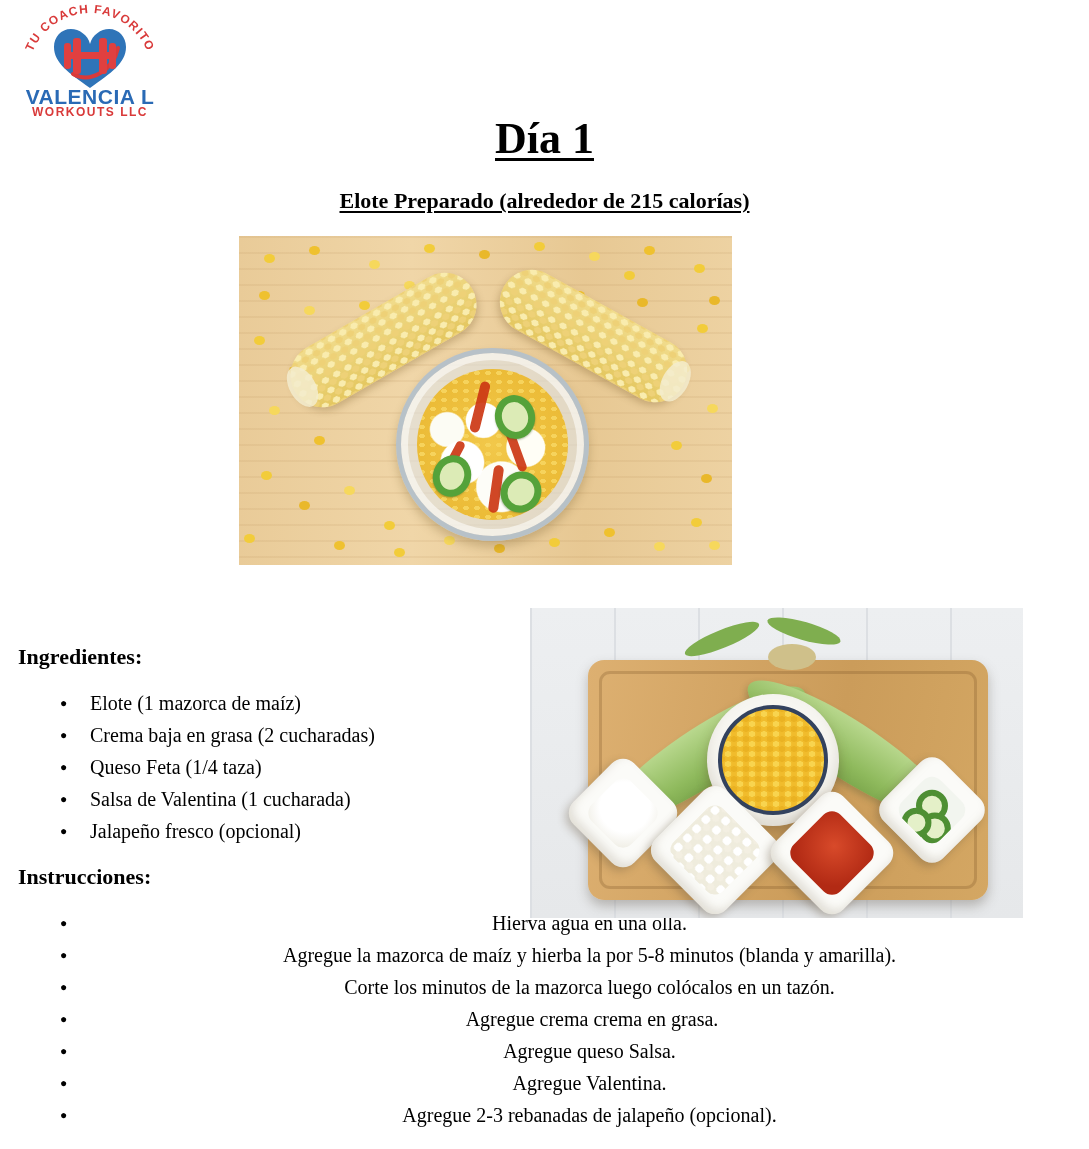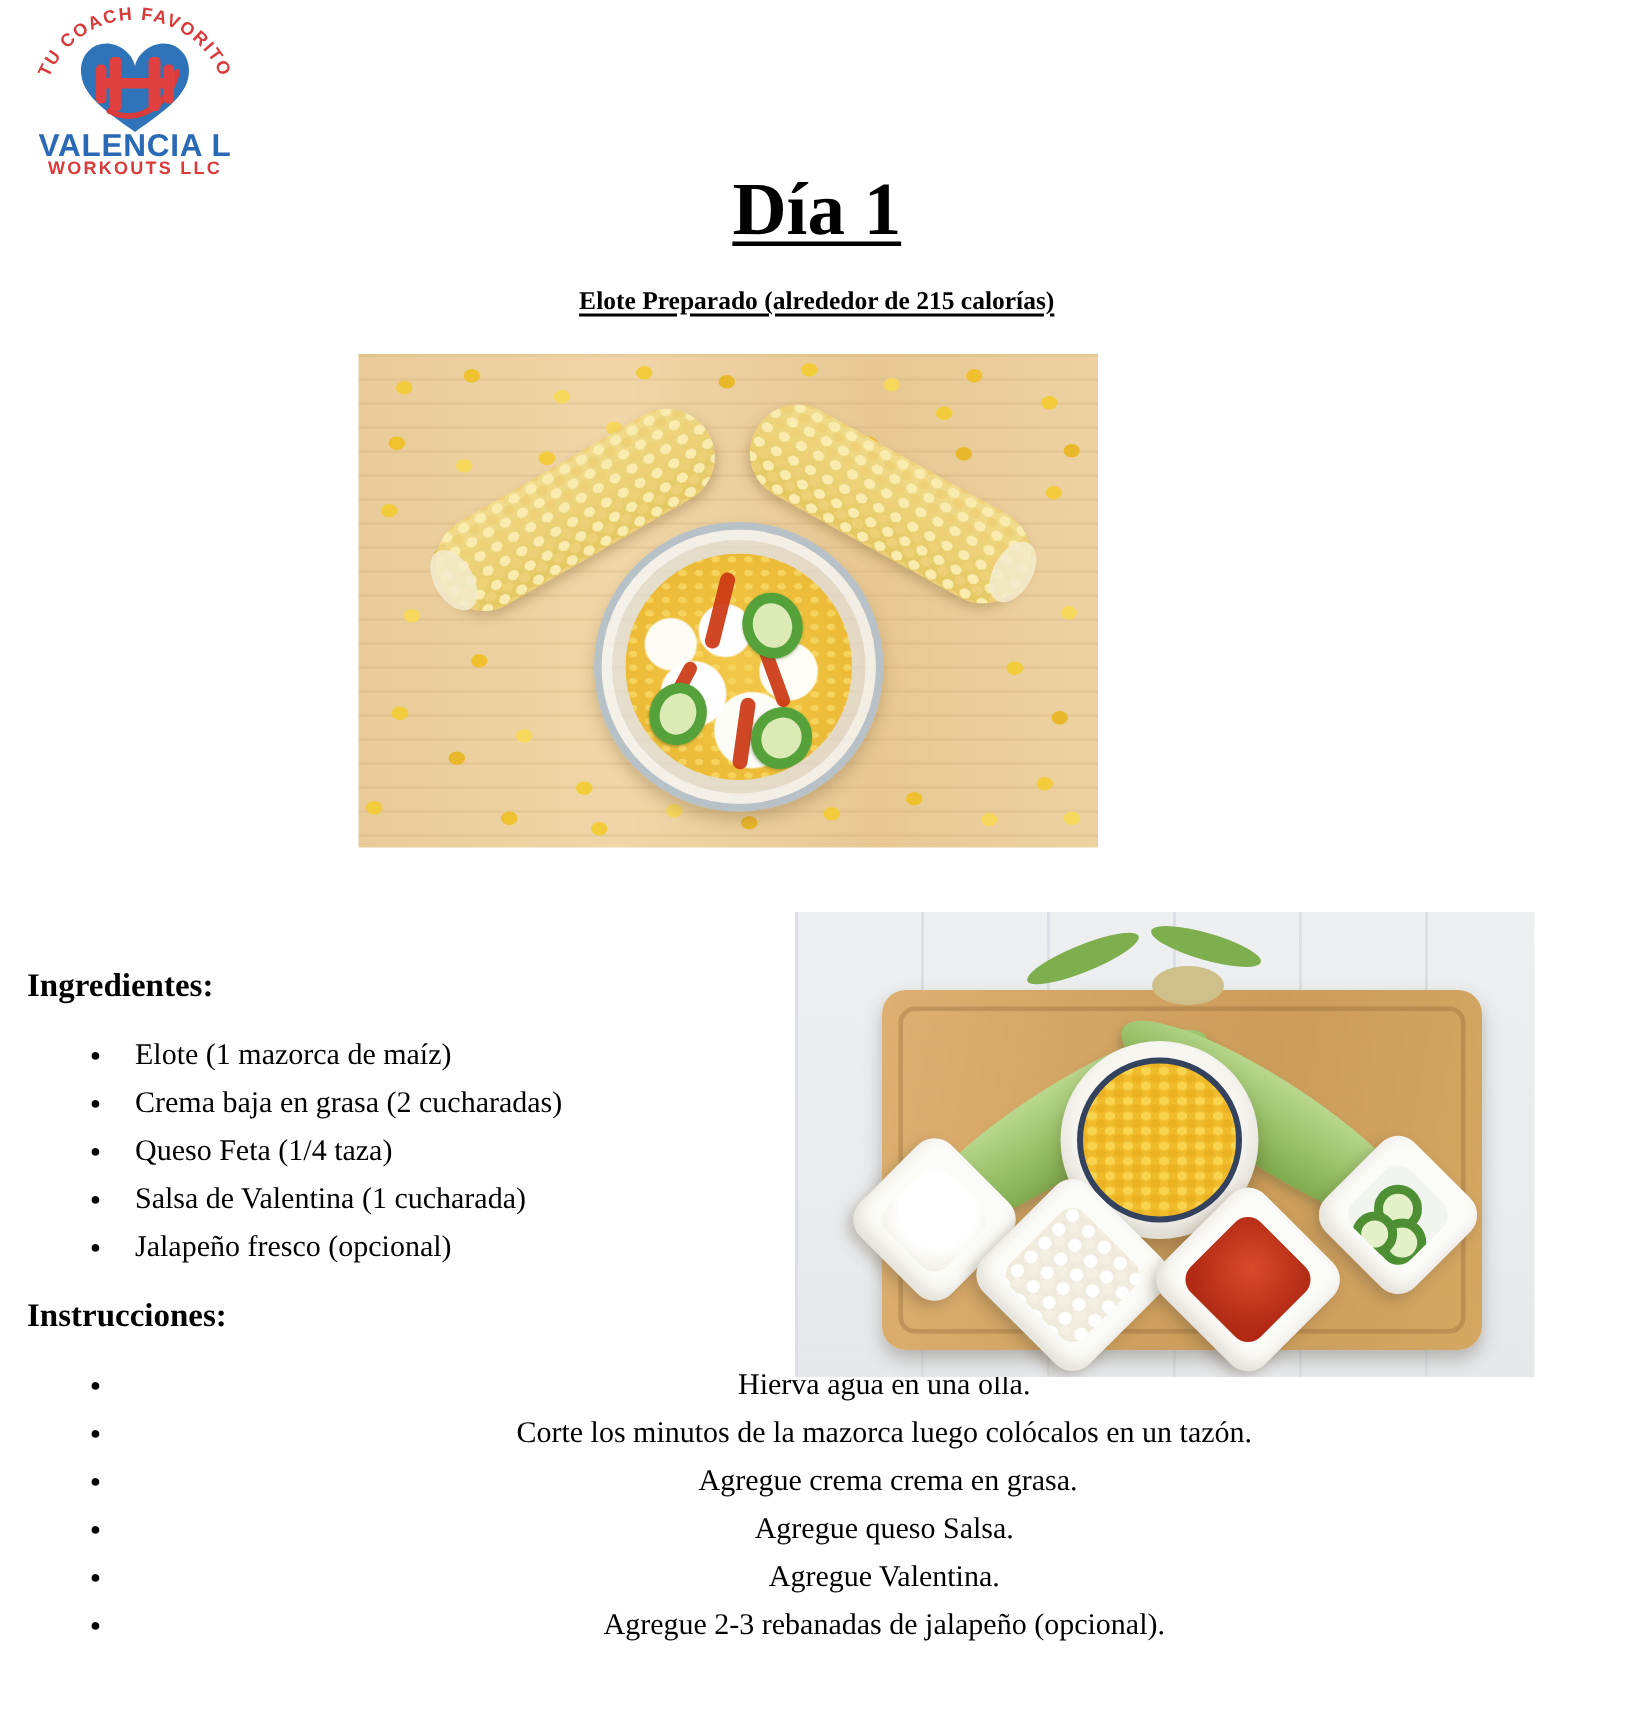--- a/index.html
+++ b/index.html
@@ -6,25 +6,25 @@
   body{
     width:1089px;height:1149px;background:#ffffff;position:relative;
     font-family:"Liberation Serif", serif;color:#000;overflow:hidden;
   }
 
   
   .logo{position:absolute;left:15px;top:4px;width:150px;height:114px;}
 
   
   h1.doc-title{
-    margin:116px 0 16px 0;text-align:center;font-size:50px;line-height:46px;font-weight:bold;
+    margin:116px 0 16px 0;text-align:center;font-size:44px;line-height:46px;font-weight:bold;
   }
   h1.doc-title span{text-decoration:underline;text-decoration-thickness:3px;text-underline-offset:5px;}
   .doc-subtitle{
-    margin:26px 0 0 0;text-align:center;font-size:17px;line-height:26px;font-weight:bold;
+    margin:26px 0 0 0;text-align:center;font-size:22px;line-height:26px;font-weight:bold;
   }
   .doc-subtitle span{text-decoration:underline;text-decoration-thickness:2px;text-underline-offset:3px;}
 
   h2.sec{font-size:22px;line-height:28px;font-weight:bold;margin:0 0 0 18px;}
   h2.sec.ing{margin-top:78px;}
   h2.sec.ins{margin-top:16px;}
 
   ul.blist{list-style:none;margin:16px 0 0 0;padding:0 0 0 90px;}
   ul.blist.ins{text-align:center;}
   ul.blist li{
@@ -213,20 +213,21 @@
   <li>Elote (1 mazorca de maíz)</li>
   <li>Crema baja en grasa (2 cucharadas)</li>
   <li>Queso Feta (1/4 taza)</li>
   <li>Salsa de Valentina (1 cucharada)</li>
   <li>Jalapeño fresco (opcional)</li>
 </ul>
 
 <h2 class="sec ins">Instrucciones:</h2>
 <ul class="blist ins">
   <li>Hierva agua en una olla.</li>
+  <li>Agregue la mazorca de maíz y hierba la por 5-8 minutos (blanda y amarilla).</li>
   <li>Corte los minutos de la mazorca luego colócalos en un tazón.</li>
   <li> Agregue crema crema en grasa.</li>
   <li>Agregue queso Salsa.</li>
   <li>Agregue Valentina.</li>
   <li>Agregue 2-3 rebanadas de jalapeño (opcional).</li>
 </ul>
 
 <div class="photo2" role="img" aria-label="Ingredientes: elotes, maíz, crema, queso feta, salsa y jalapeño en tazones sobre tabla de madera">
   <div class="board2"></div>
   <div class="husk husk1">

